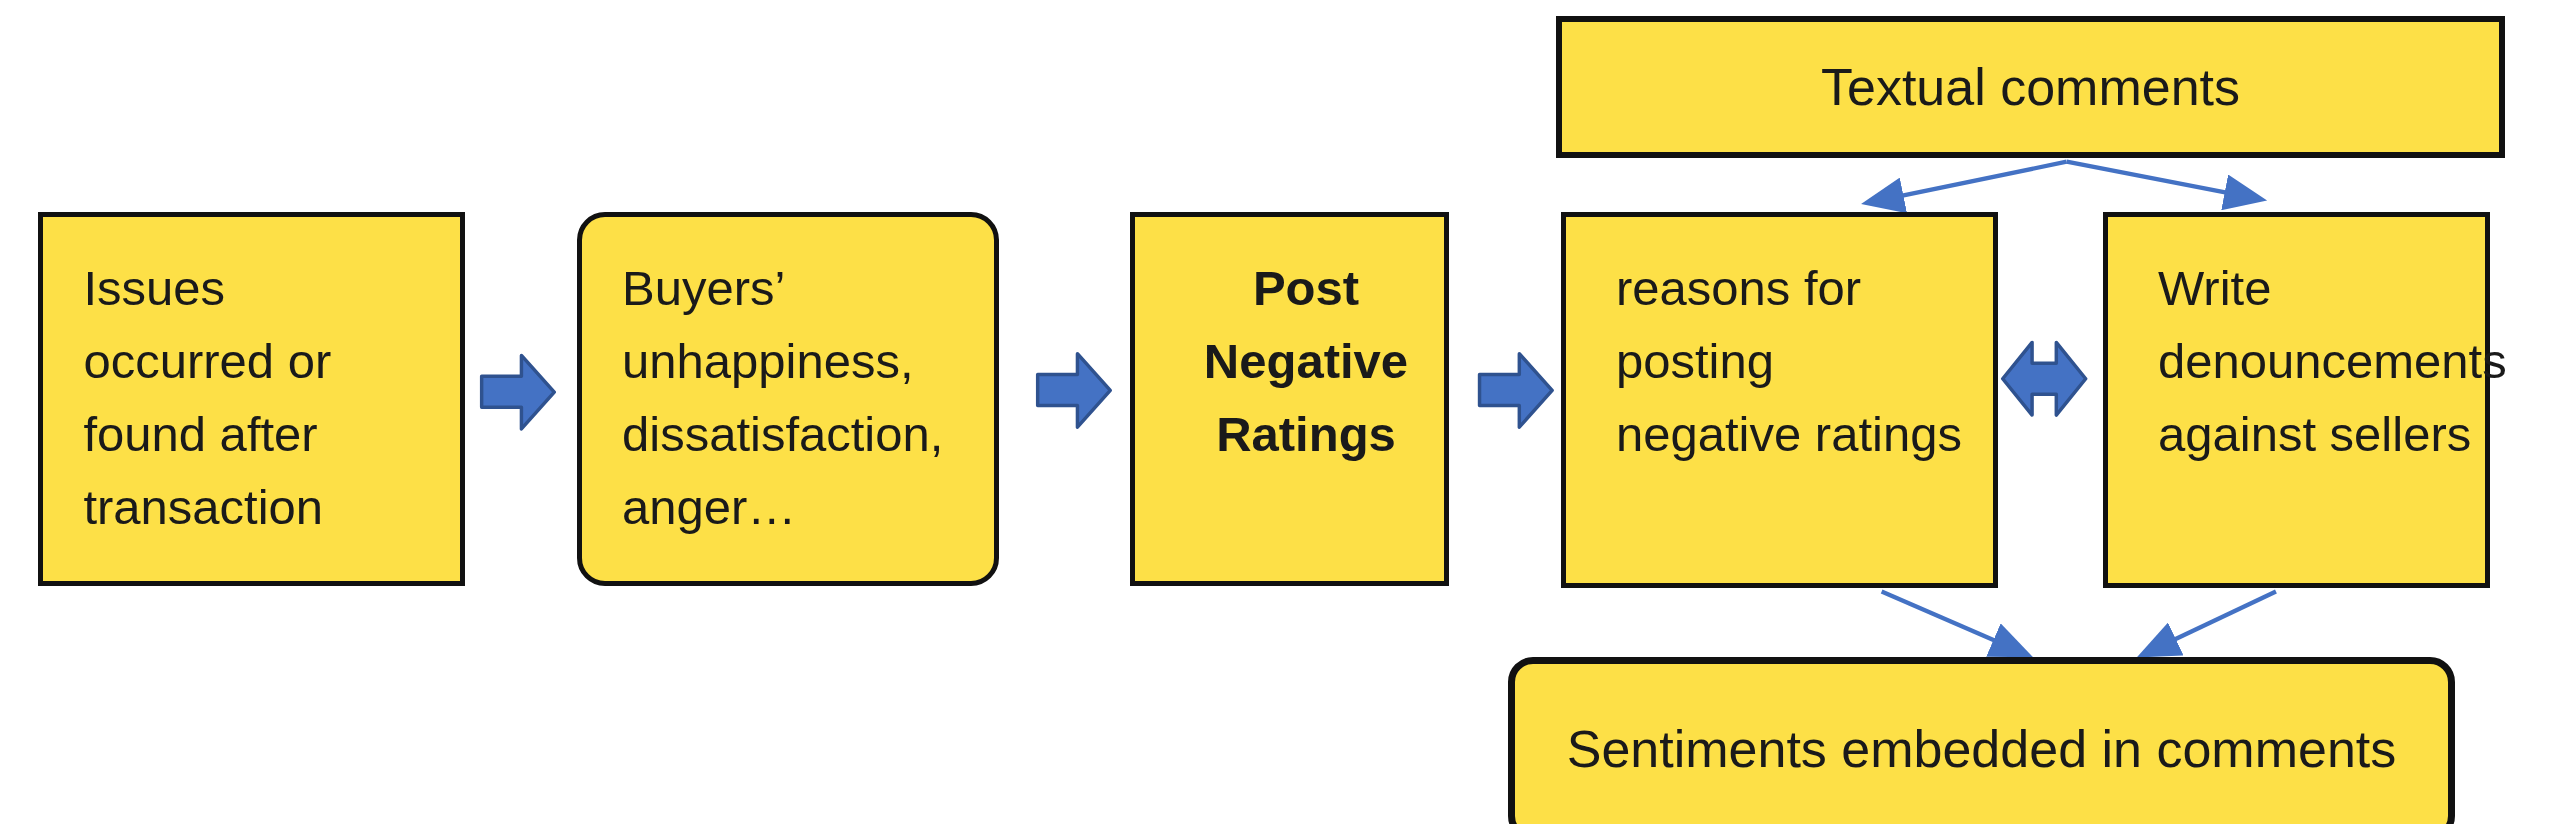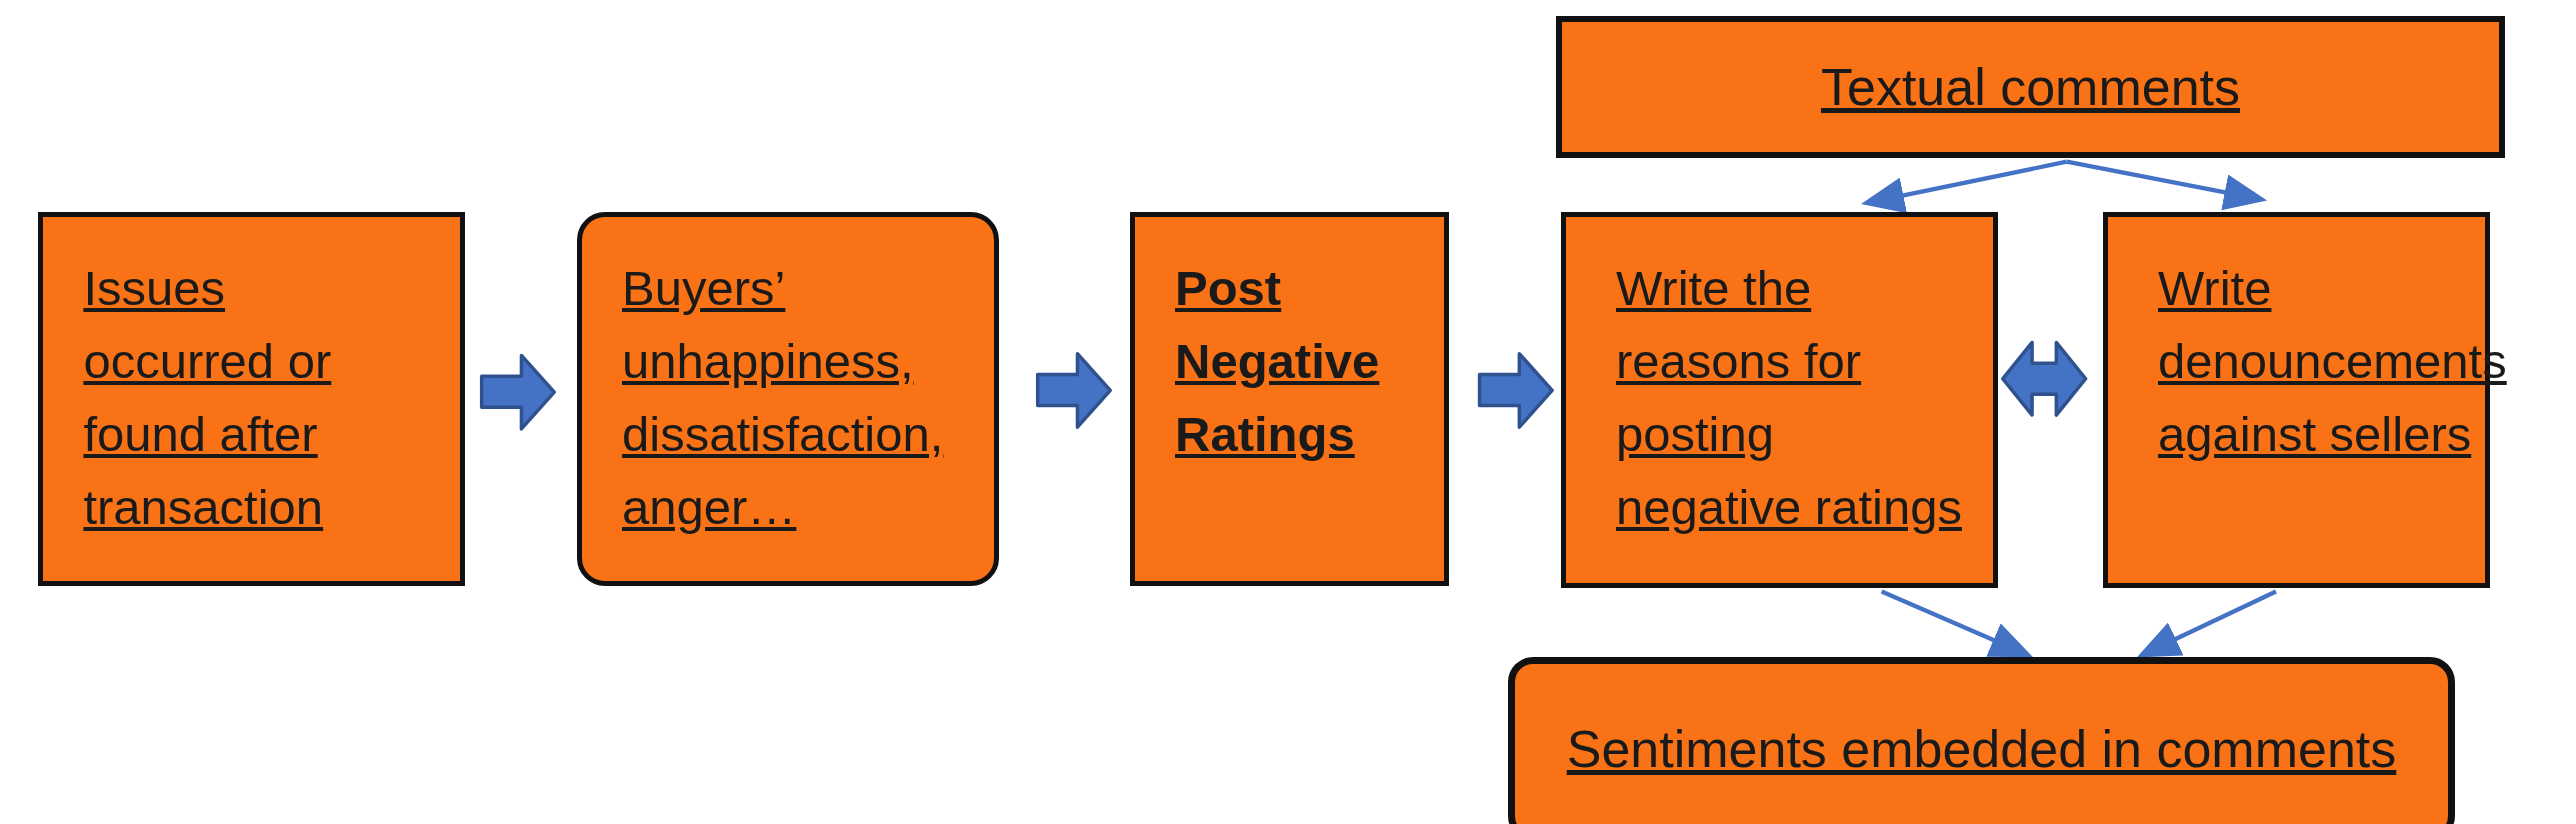--- a/index.html
+++ b/index.html
@@ -13,23 +13,22 @@
   html,body{margin:0;padding:0;background:var(--bg);}
   .canvas{
     position:relative;width:2576px;height:825px;background:var(--bg);
     font-family:"Liberation Sans", sans-serif;color:var(--text);
     overflow:hidden;
   }
   .overlay{position:absolute;left:0;top:0;width:2576px;height:825px;}
   .block-arrow{fill:var(--arrow-fill);stroke:var(--arrow-border);stroke-width:4;stroke-linejoin:round;}
   .connector-line{stroke:var(--connector);stroke-width:5;}
   .box{
-    position:absolute;box-sizing:border-box;background:#f97316;
+    position:absolute;box-sizing:border-box;background:#fde047;
     border:5.2px solid var(--box-border);
-    text-decoration:underline;
   }
   .box .bline{
     font-size:49px;line-height:73px;white-space:nowrap;
   }
   .row-box{padding:35px 7px 0 40px;}
   .row-box.wide-pad{padding-left:50px;}
   .bold-box .bline{font-weight:bold;}
   .banner{
     display:flex;align-items:center;justify-content:center;
     font-size:52px;border-width:6px;
@@ -68,28 +67,27 @@
     <div class="bline">transaction</div>
   </div>
 
   <div class="box row-box" style="left:577px;top:212px;width:422px;height:374px;border-radius:28px;">
     <div class="bline">Buyers’</div>
     <div class="bline">unhappiness,</div>
     <div class="bline">dissatisfaction,</div>
     <div class="bline">anger…</div>
   </div>
 
-  <div class="box row-box bold-box" style="left:1130px;top:212px;width:319px;height:374px;">
+  <div class="box row-box bold-box" style="left:1130px;top:212px;width:319px;height:374px;text-align:center;">
     <div class="bline">Post</div>
     <div class="bline">Negative</div>
     <div class="bline">Ratings</div>
   </div>
 
   <div class="box row-box wide-pad" style="left:1561px;top:212px;width:437px;height:376px;">
-    <div class="bline">Write the</div>
     <div class="bline">reasons for</div>
     <div class="bline">posting</div>
     <div class="bline">negative ratings</div>
   </div>
 
   <div class="box row-box wide-pad" style="left:2103px;top:212px;width:387px;height:376px;">
     <div class="bline">Write</div>
     <div class="bline">denouncements</div>
     <div class="bline">against sellers</div>
   </div>

